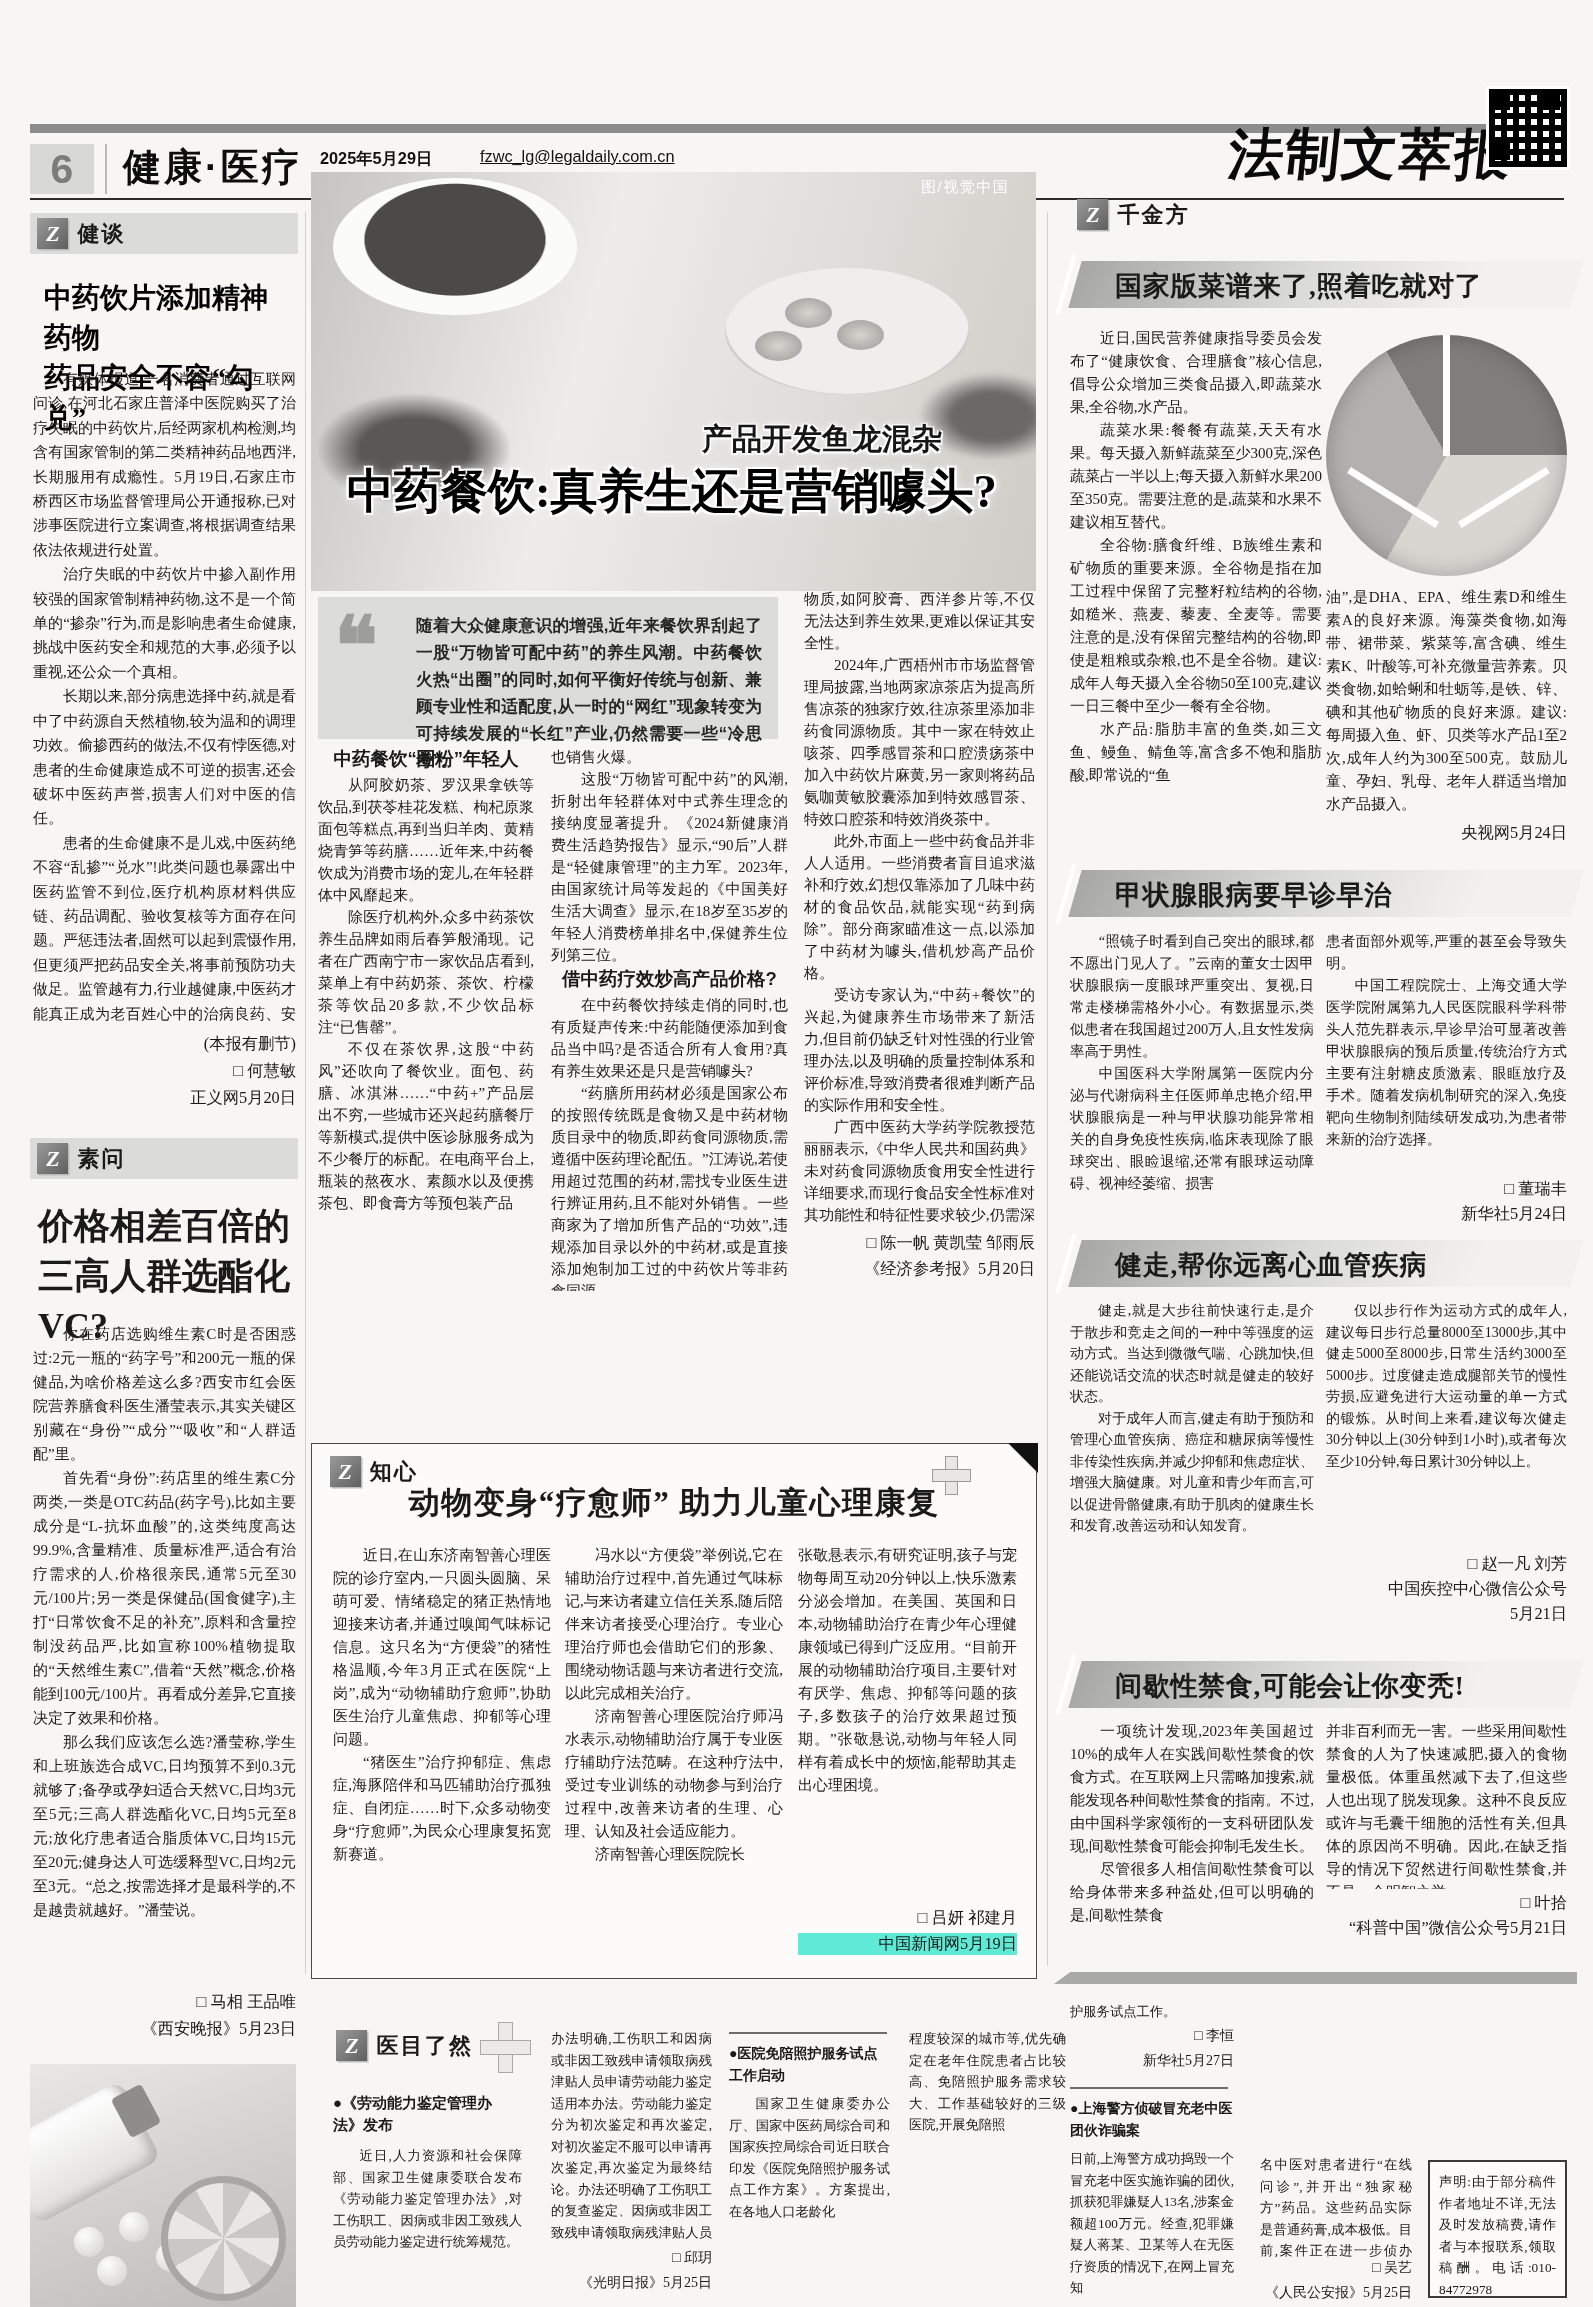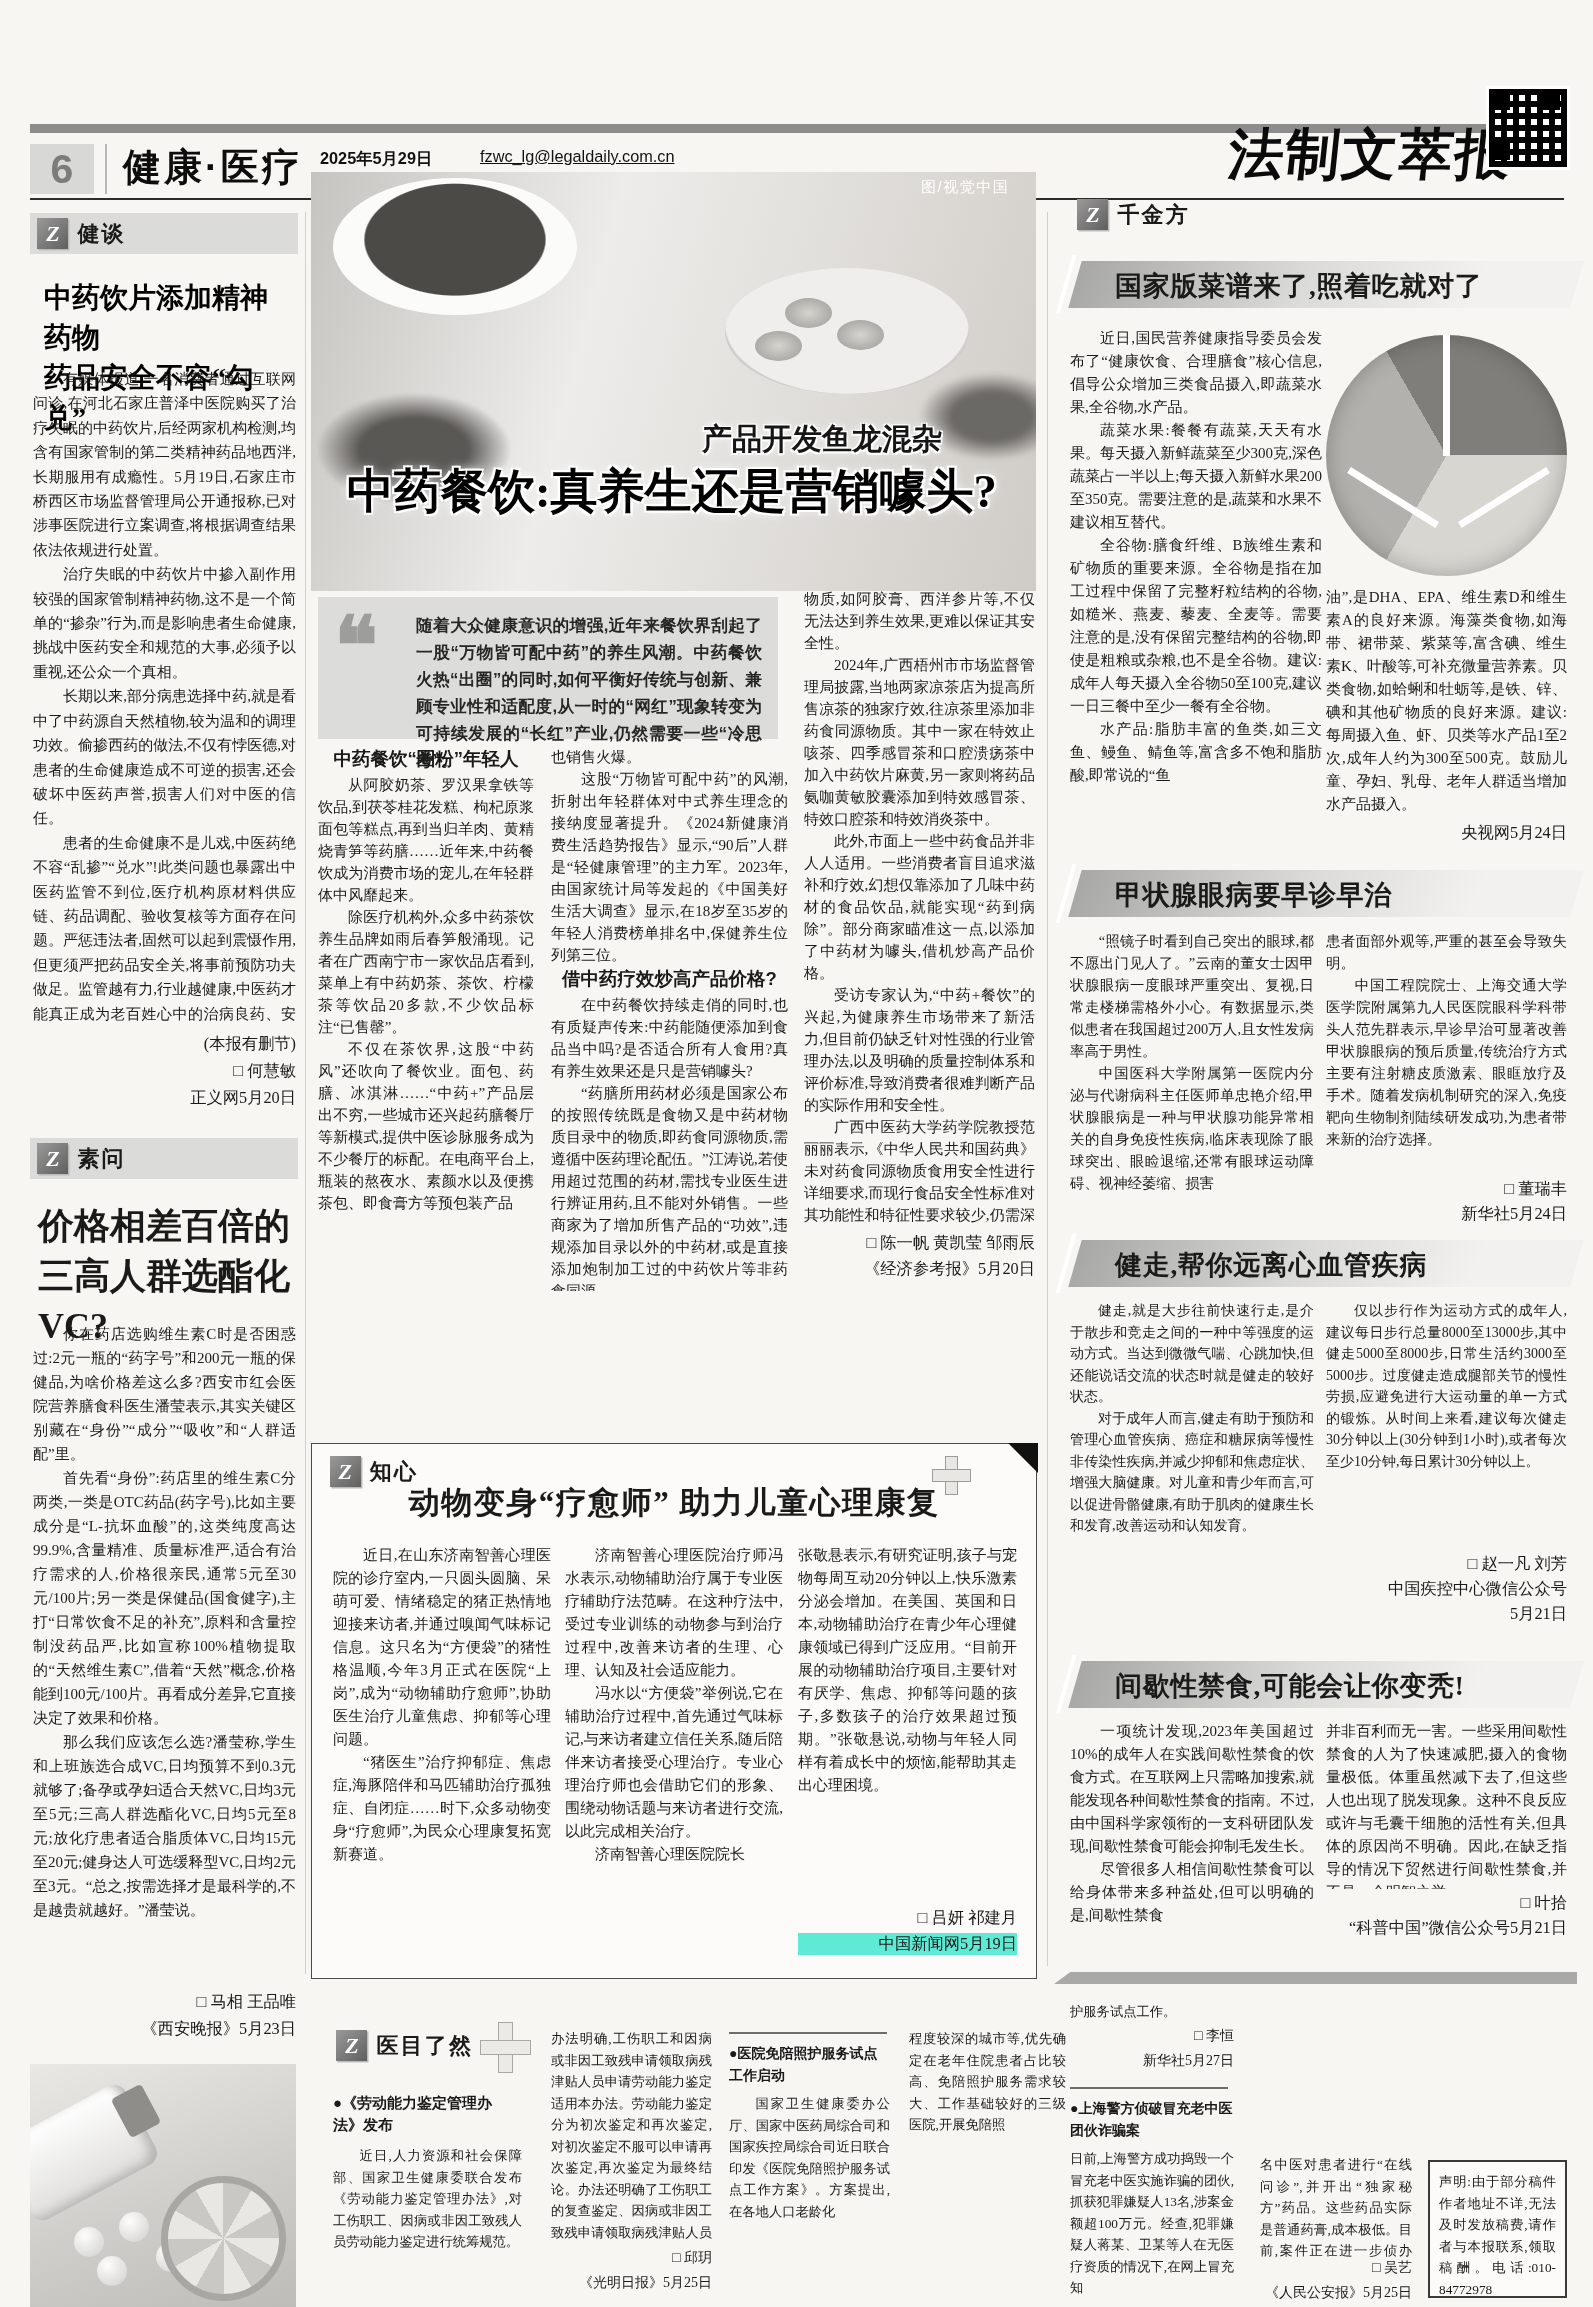--- a/index.html
+++ b/index.html
@@ -236,22 +236,22 @@
       <span class="zlogo">Z</span>
       <span class="lbl">知心</span>
     </div>
     <div class="ztitle">动物变身“疗愈师” 助力儿童心理康复</div>
   </div>
   <div class="abs z1 zcol just col clip">
       <p>近日,在山东济南智善心理医院的诊疗室内,一只圆头圆脑、呆萌可爱、情绪稳定的猪正热情地迎接来访者,并通过嗅闻气味标记信息。这只名为“方便袋”的猪性格温顺,今年3月正式在医院“上岗”,成为“动物辅助疗愈师”,协助医生治疗儿童焦虑、抑郁等心理问题。</p>
       <p>“猪医生”治疗抑郁症、焦虑症,海豚陪伴和马匹辅助治疗孤独症、自闭症……时下,众多动物变身“疗愈师”,为民众心理康复拓宽新赛道。</p>
     </div>
   <div class="abs z2 zcol just col clip">
+      <p>冯水以“方便袋”举例说,它在辅助治疗过程中,首先通过气味标记,与来访者建立信任关系,随后陪伴来访者接受心理治疗。专业心理治疗师也会借助它们的形象、围绕动物话题与来访者进行交流,以此完成相关治疗。</p>
       <p>济南智善心理医院治疗师冯水表示,动物辅助治疗属于专业医疗辅助疗法范畴。在这种疗法中,受过专业训练的动物参与到治疗过程中,改善来访者的生理、心理、认知及社会适应能力。</p>
-      <p>冯水以“方便袋”举例说,它在辅助治疗过程中,首先通过气味标记,与来访者建立信任关系,随后陪伴来访者接受心理治疗。专业心理治疗师也会借助它们的形象、围绕动物话题与来访者进行交流,以此完成相关治疗。</p>
       <p>济南智善心理医院院长</p>
     </div>
   <div class="abs z3 zcol just col cont clip">
       <p>张敬悬表示,有研究证明,孩子与宠物每周互动20分钟以上,快乐激素分泌会增加。在美国、英国和日本,动物辅助治疗在青少年心理健康领域已得到广泛应用。“目前开展的动物辅助治疗项目,主要针对有厌学、焦虑、抑郁等问题的孩子,多数孩子的治疗效果超过预期。”张敬悬说,动物与年轻人同样有着成长中的烦恼,能帮助其走出心理困境。</p>
     </div>
   <div class="abs byl right" style="left:798px;top:1907px;width:219px;background:#fcfbf9;">□ 吕妍 祁建月</div>
   <div class="abs byl right" style="left:798px;top:1933px;width:219px;background:#5eead4;">中国新闻网5月19日</div>
 
   <div class="abs badge plain" style="left:1070px;top:194px;">
     <span class="zlogo">Z</span>

